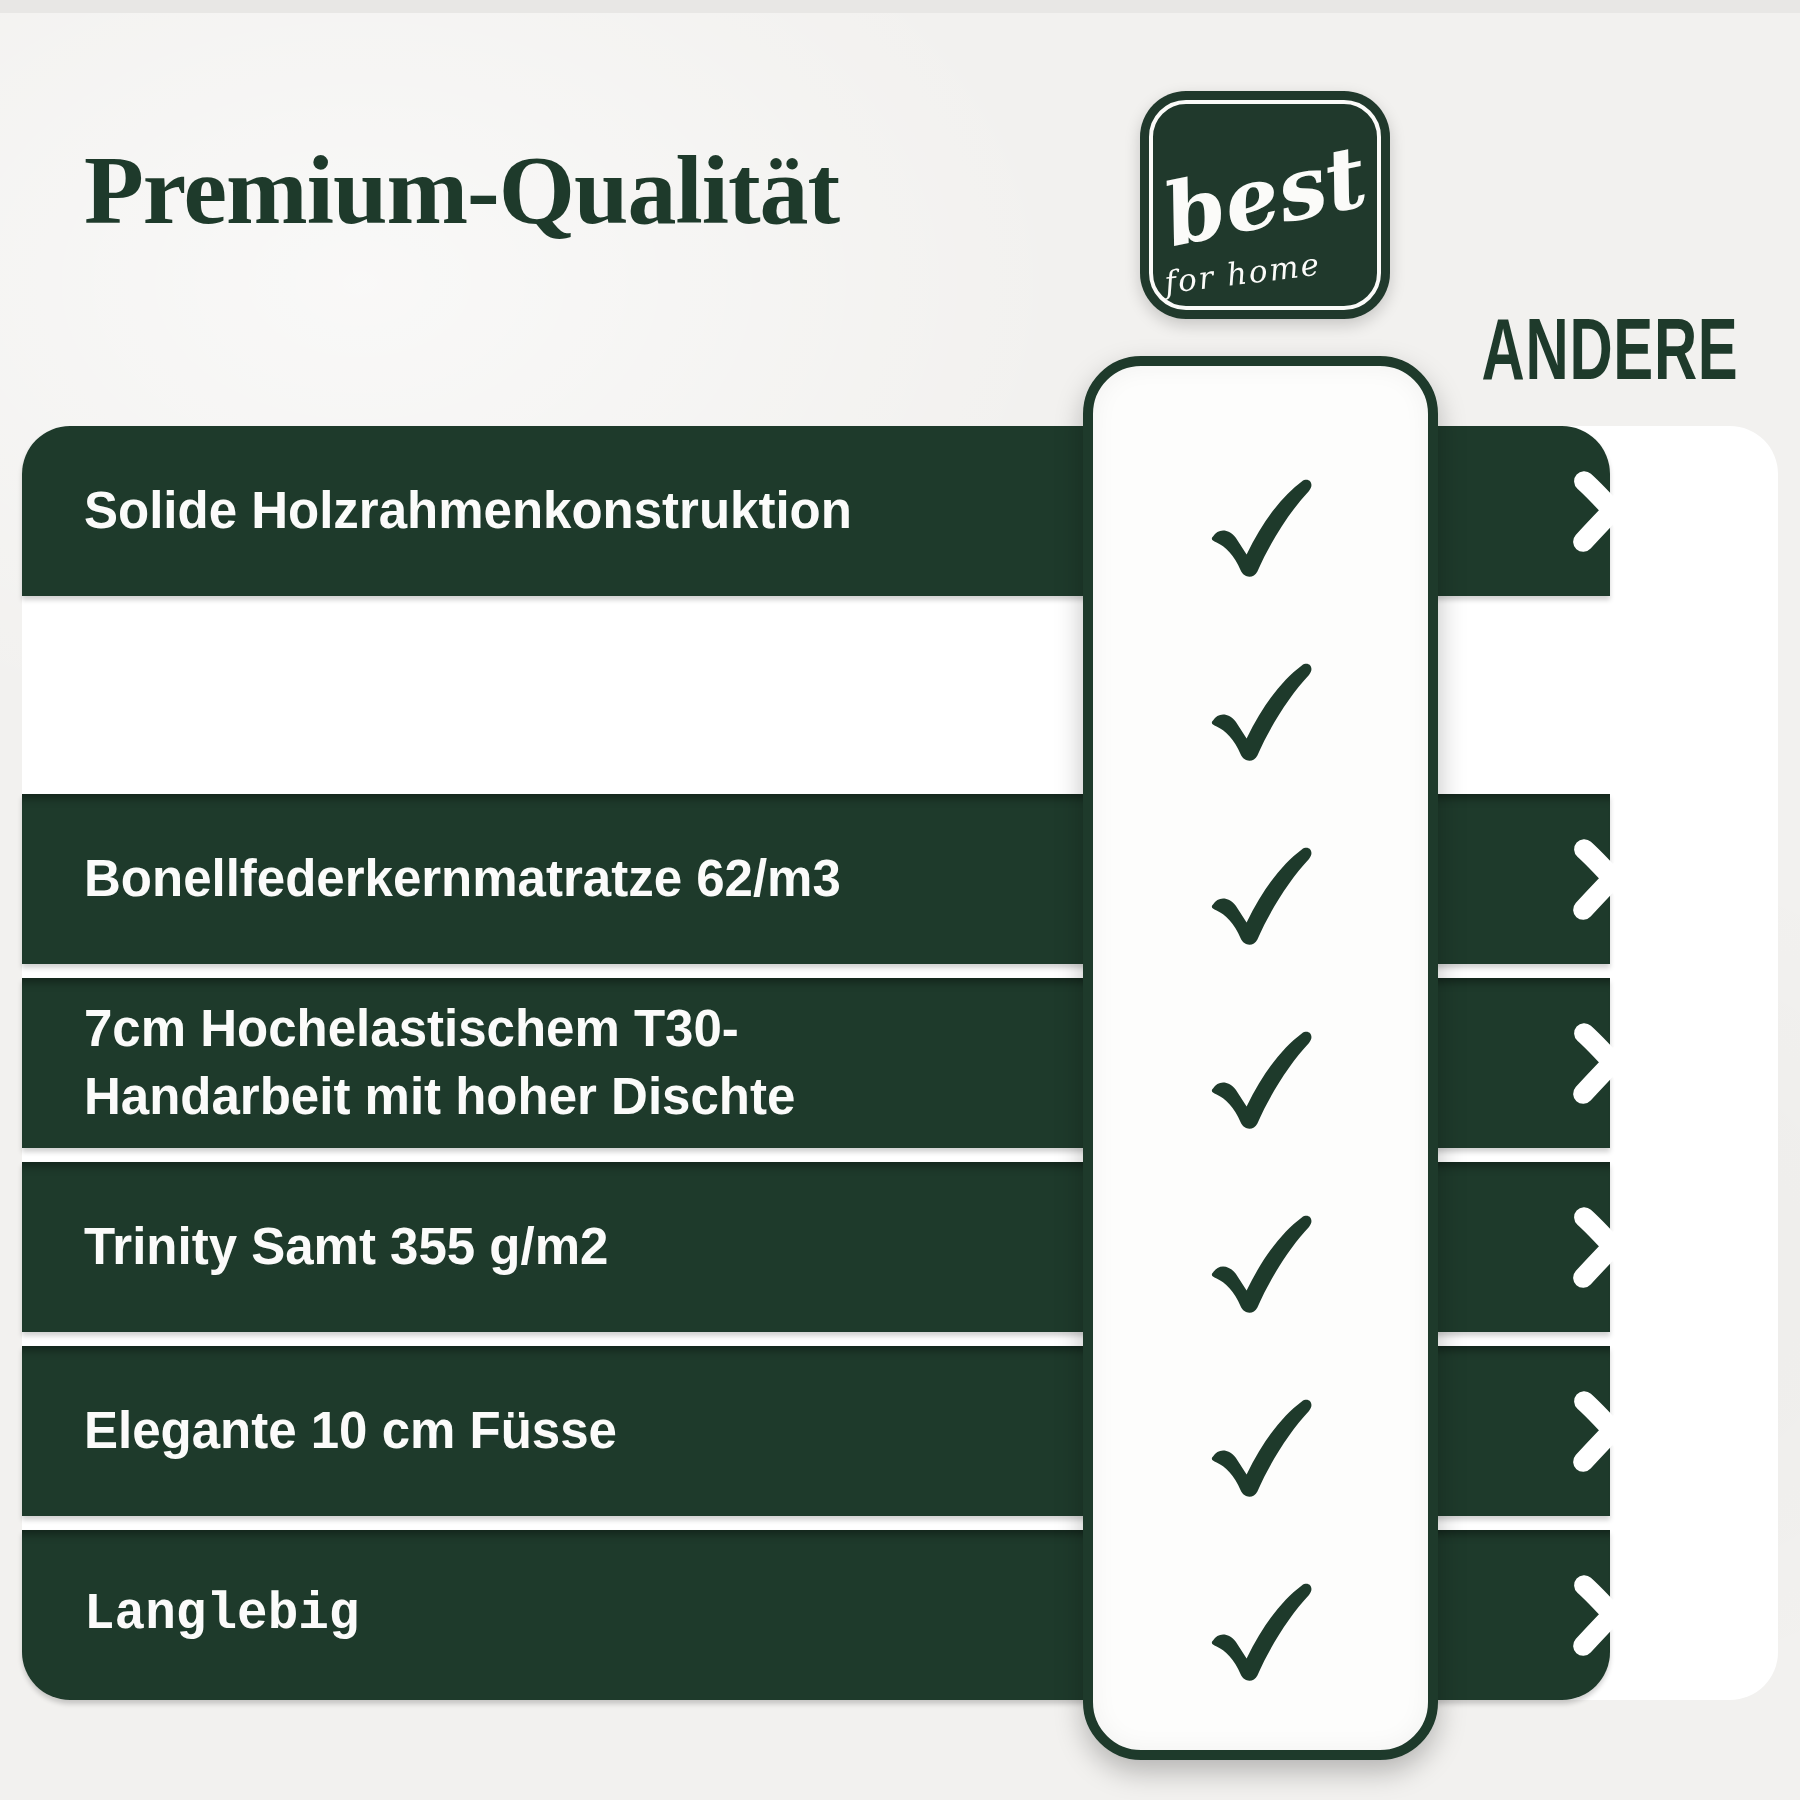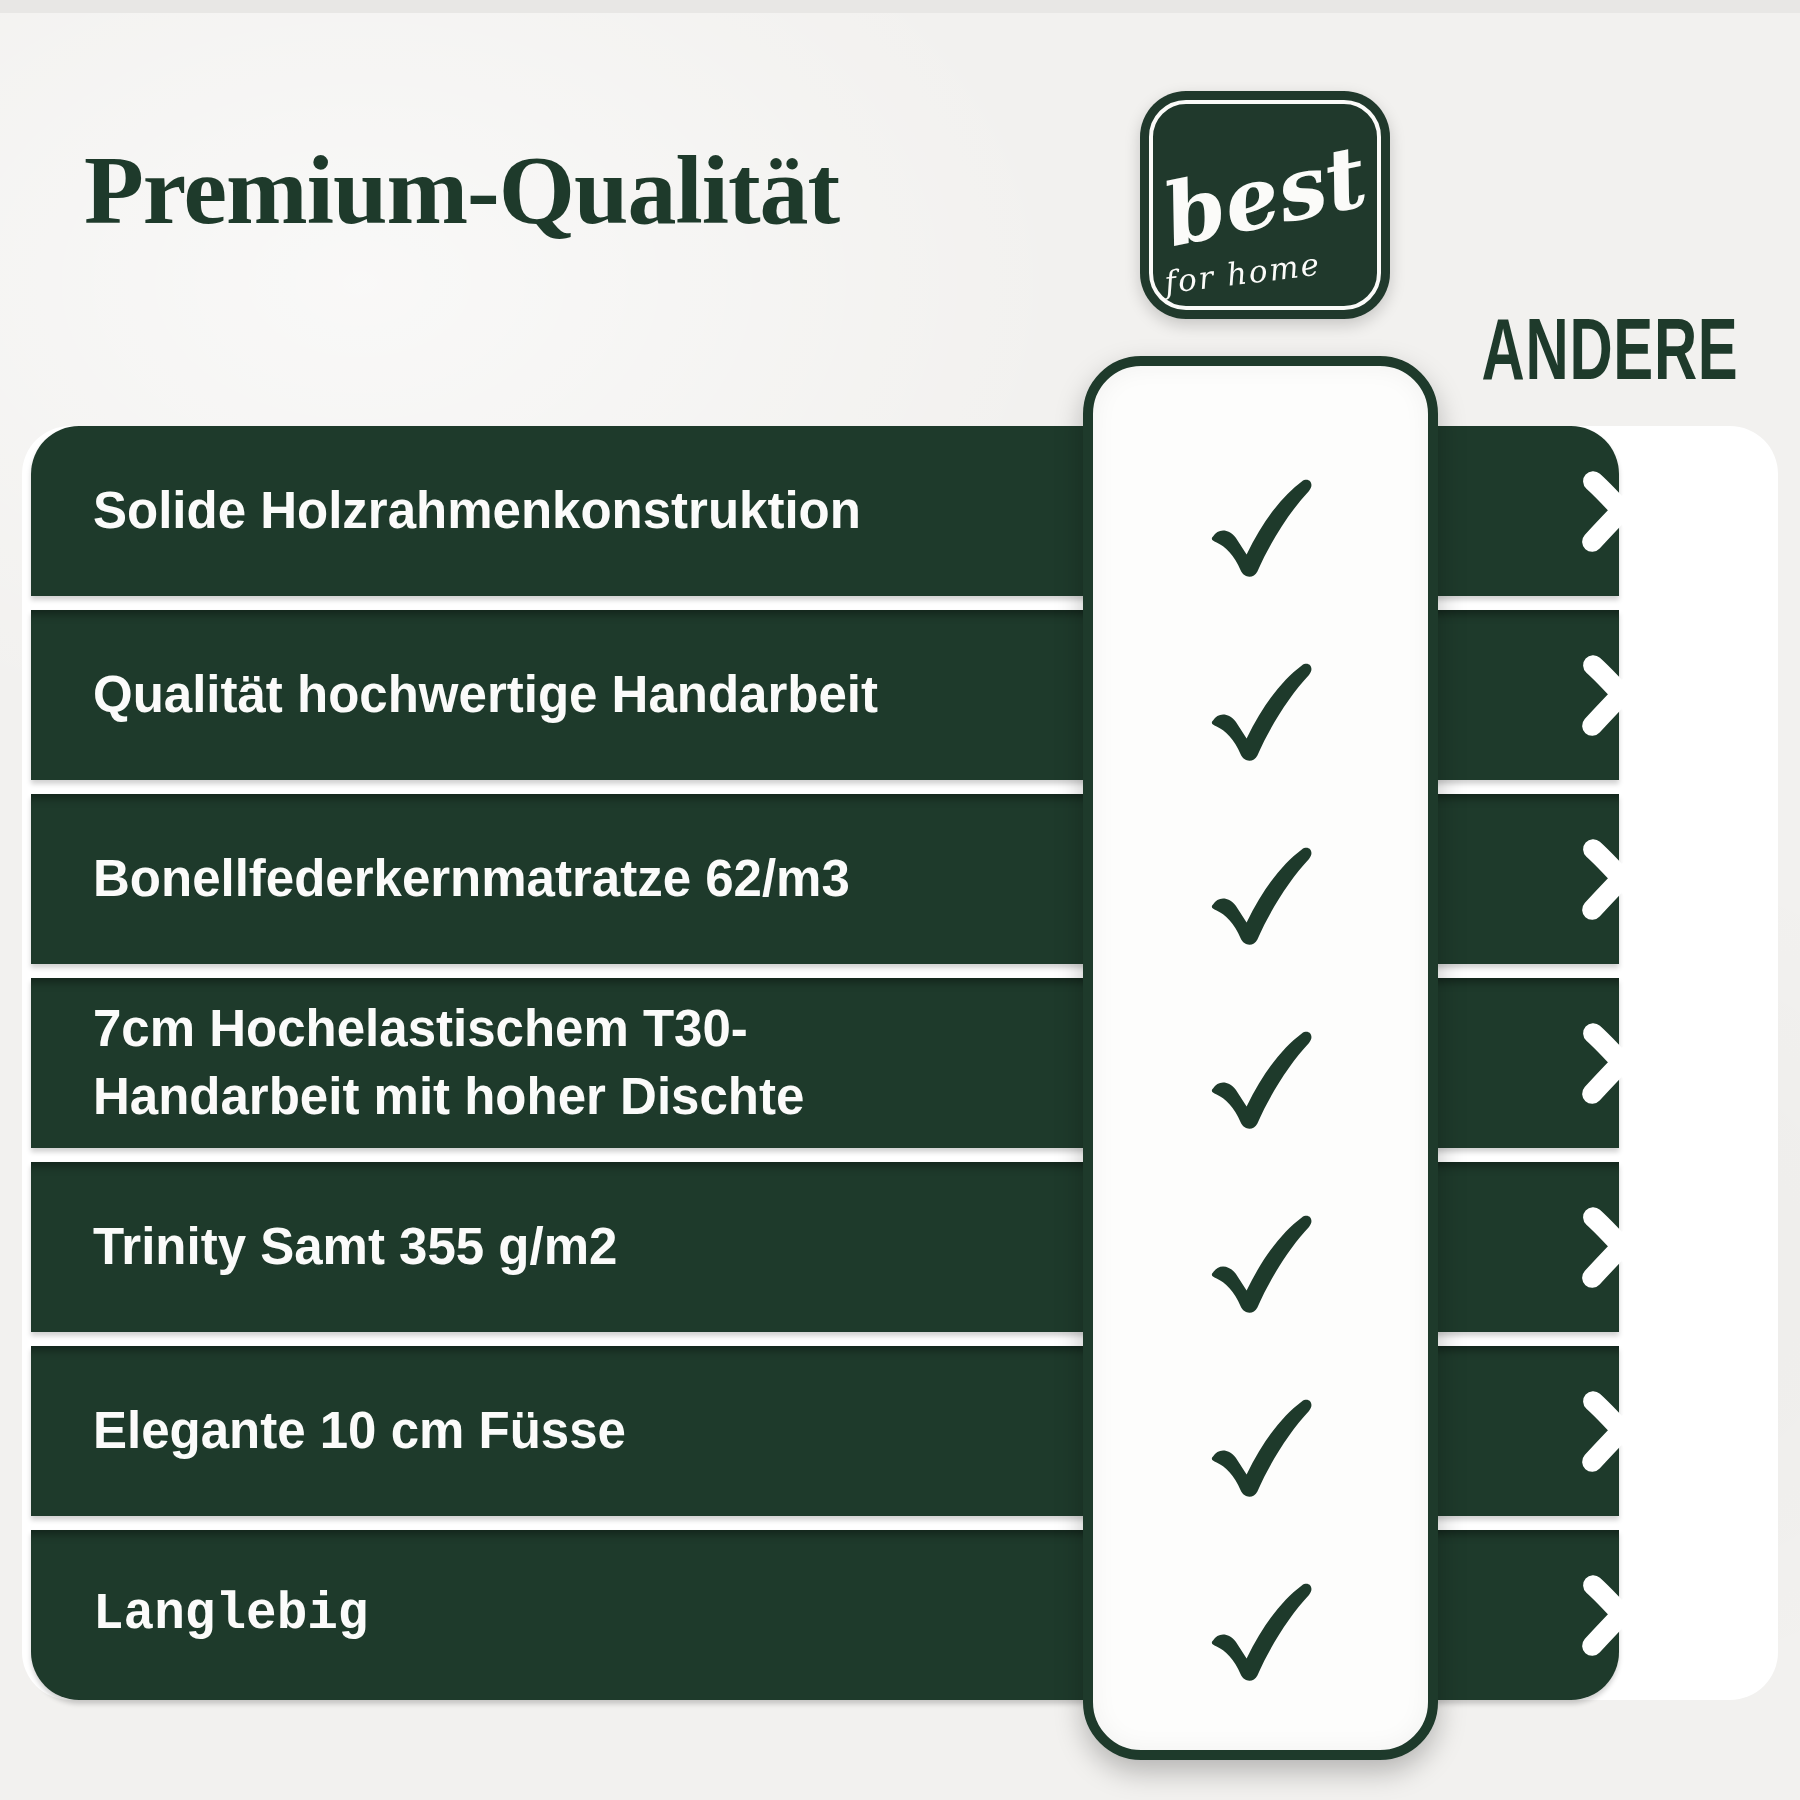--- a/index.html
+++ b/index.html
@@ -48,21 +48,21 @@
     font-weight:700;font-size:88px;line-height:1;color:#1e3a2b;letter-spacing:1px;
     white-space:nowrap;
   }
 
   
   .table{
     position:absolute;left:22px;top:413px;width:1756px;height:1274px;
     background:#ffffff;border-radius:48px;z-index:1;
   }
   .row{
-    position:absolute;left:9px;width:1588px;height:170px;
+    position:absolute;left:0;width:1588px;height:170px;
     background:#1e3a2b;display:flex;align-items:center;
     box-shadow:inset 0 12px 10px -8px rgba(0,0,0,.4), 0 4px 5px rgba(0,0,0,.18);
   }
   .row:first-child{border-radius:48px 48px 0 0;box-shadow:0 4px 5px rgba(0,0,0,.18);}
   .row:last-child{border-radius:0 0 48px 48px;}
   .feature{
     padding-left:62px;max-width:980px;
     color:#fbfbfa;font-weight:700;font-size:51px;line-height:1.34;
     white-space:pre-line;letter-spacing:0;
   }
@@ -100,29 +100,20 @@
   <div class="table" id="rows">
       <div class="row" style="top: 0px;">
       <div class="feature">Solide Holzrahmenkonstruktion</div>
       <div class="cross">
         <svg viewBox="0 0 100 100" width="96" height="96" aria-hidden="true">
           <path d="M21,19 C41,37 59,59 80,82" fill="none" stroke="#ffffff" stroke-width="21" stroke-linecap="round"></path>
           <path d="M80,19 C60,40 40,60 20,82" fill="none" stroke="#ffffff" stroke-width="21" stroke-linecap="round"></path>
         </svg>
       </div>
     </div>
-      <div class="row" style="top: 184px;">
-      <div class="feature">Qualität hochwertige Handarbeit</div>
-      <div class="cross">
-        <svg viewBox="0 0 100 100" width="96" height="96" aria-hidden="true">
-          <path d="M21,19 C41,37 59,59 80,82" fill="none" stroke="#ffffff" stroke-width="21" stroke-linecap="round"></path>
-          <path d="M80,19 C60,40 40,60 20,82" fill="none" stroke="#ffffff" stroke-width="21" stroke-linecap="round"></path>
-        </svg>
-      </div>
-    </div>
       <div class="row" style="top: 368px;">
       <div class="feature">Bonellfederkernmatratze 62/m3</div>
       <div class="cross">
         <svg viewBox="0 0 100 100" width="96" height="96" aria-hidden="true">
           <path d="M21,19 C41,37 59,59 80,82" fill="none" stroke="#ffffff" stroke-width="21" stroke-linecap="round"></path>
           <path d="M80,19 C60,40 40,60 20,82" fill="none" stroke="#ffffff" stroke-width="21" stroke-linecap="round"></path>
         </svg>
       </div>
     </div>
       <div class="row" style="top: 552px;">

